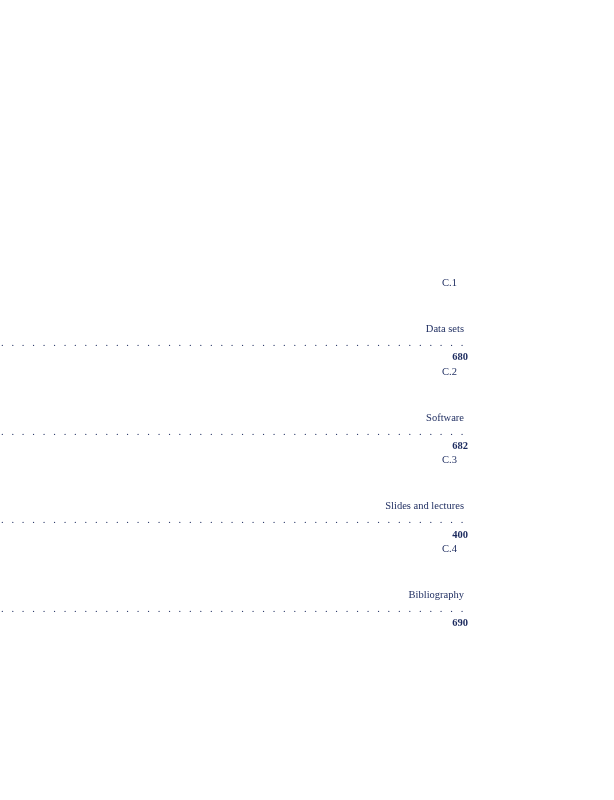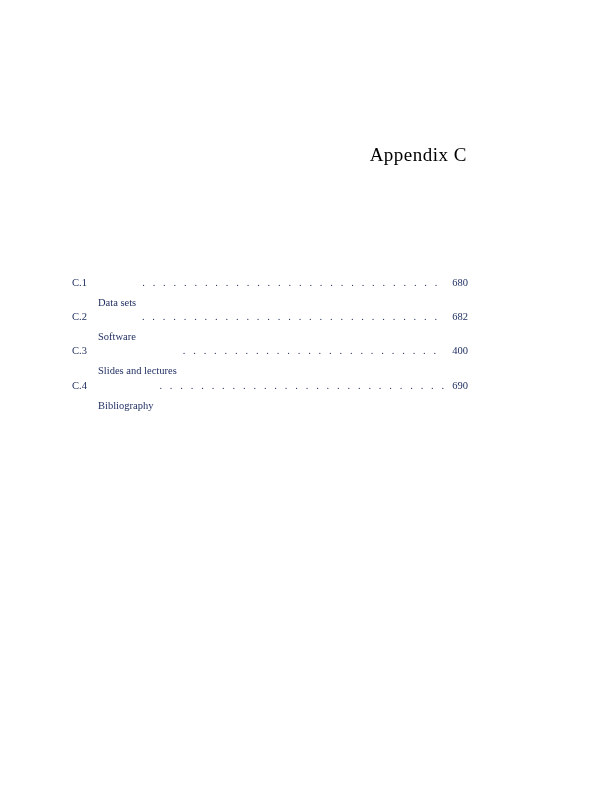--- a/index.html
+++ b/index.html
@@ -45,25 +45,26 @@
     letter-spacing: 0.2px;
   }
   .toc {
     position: absolute;
     top: 276px;
     left: 72px;
     width: 396px;
   }
   .toc-entry {
     display: flex;
-    align-items: flex-start;
+    align-items: flex-end;
     font-size: 10.5px;
     line-height: 14.2px;
     color: #1b2a5e;
     white-space: nowrap;
+    flex-direction: column;
   }
   .toc-num {
     width: 26px;
     flex: 0 0 26px;
     color: #1b2a5e;
   }
   .toc-label {
     flex: 0 0 auto;
     color: #1b2a5e;
     padding-right: 4px;
@@ -76,28 +77,28 @@
     color: #1b2a5e;
     margin: 0 2px;
     font-size: 10.5px;
     letter-spacing: 2.6px;
   }
   .toc-page {
     flex: 0 0 auto;
     text-align: right;
     width: 22px;
     color: #1b2a5e;
+    font-weight: bold;
   }
 </style>
 </head>
 <body>
 
 <div class="page">
 
-  <div class="chapter-label">Appendix C</div>
 
 
   <div class="toc">
 
     <div class="toc-entry">
       <span class="toc-num">C.1</span>
       <span class="toc-label">Data sets</span>
       <span class="toc-dots">. . . . . . . . . . . . . . . . . . . . . . . . . . . . . . . . . . . . . . . . . . . . . . . . . . . . . . . . . . . .</span>
       <span class="toc-page">680</span>
     </div>

